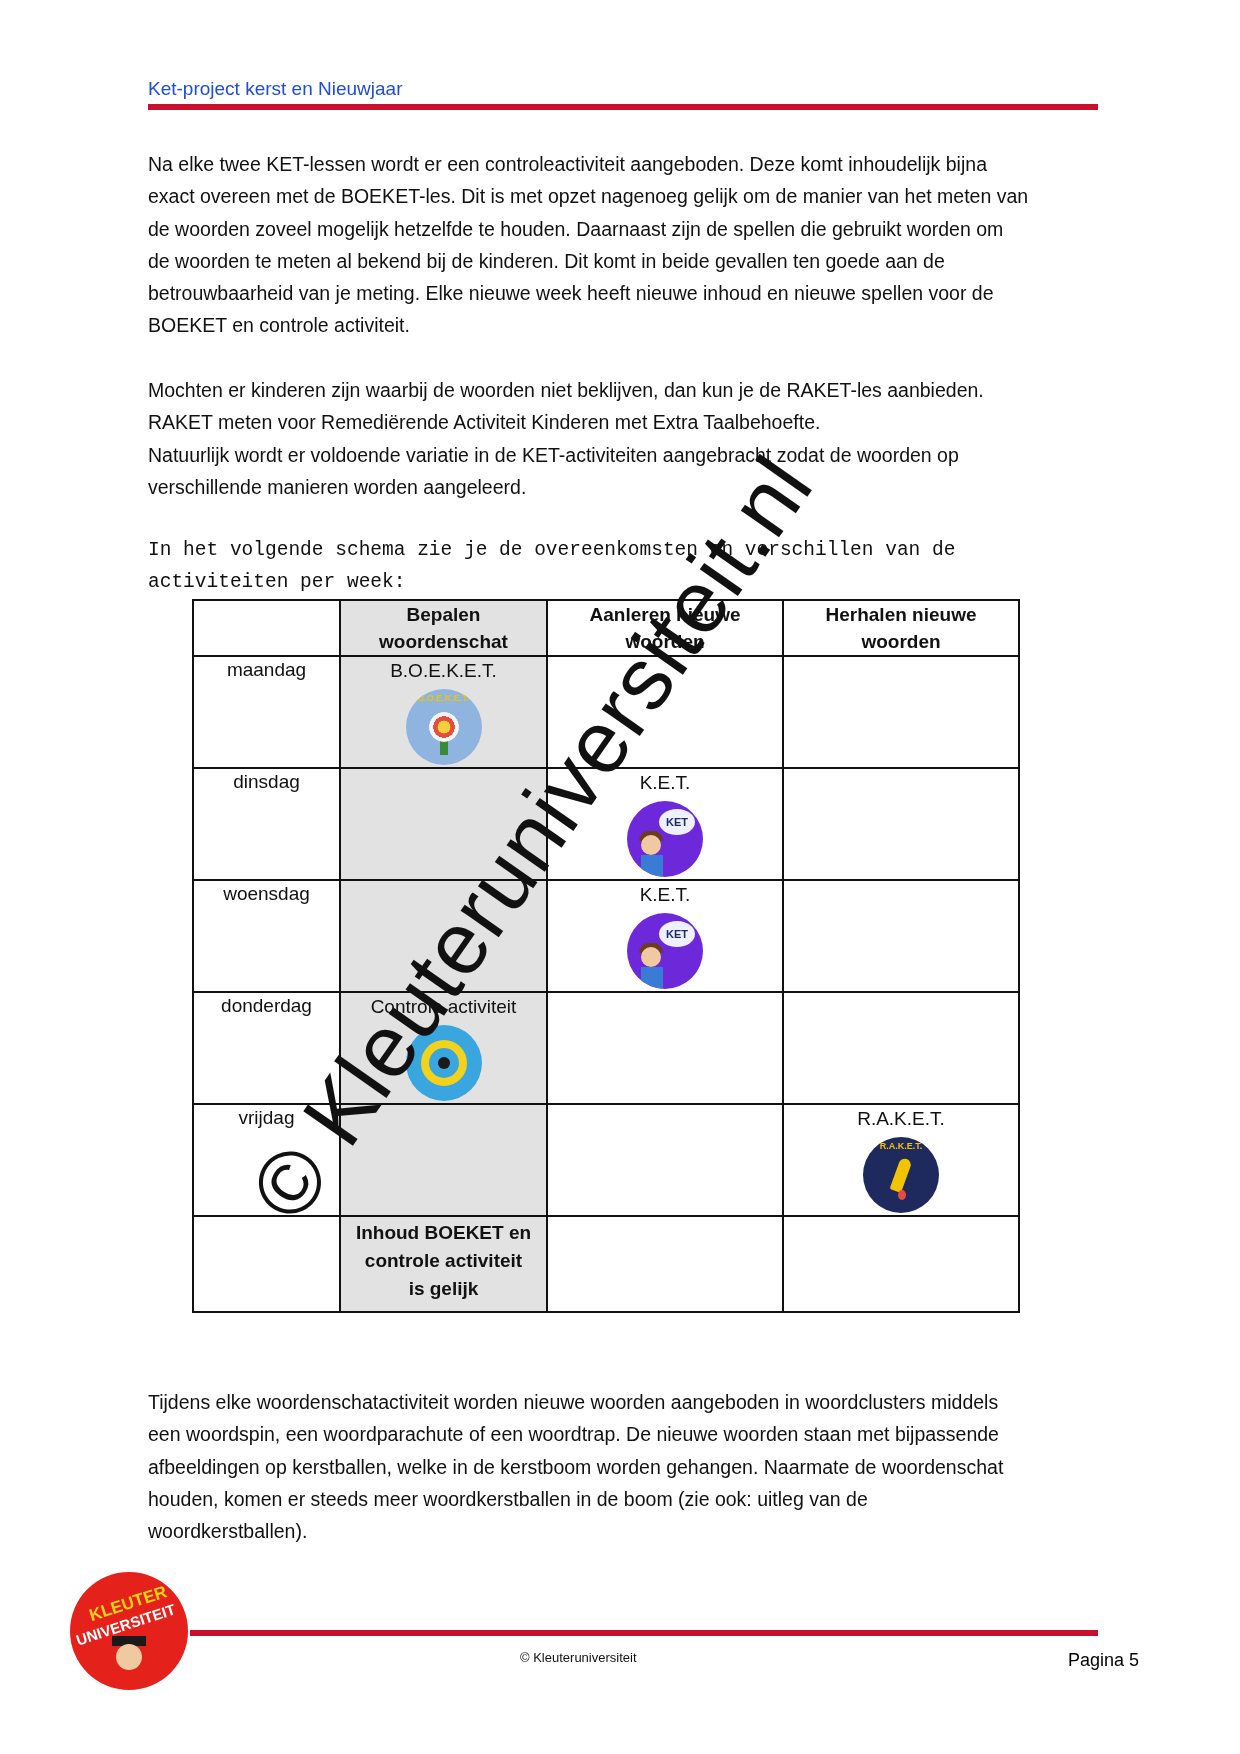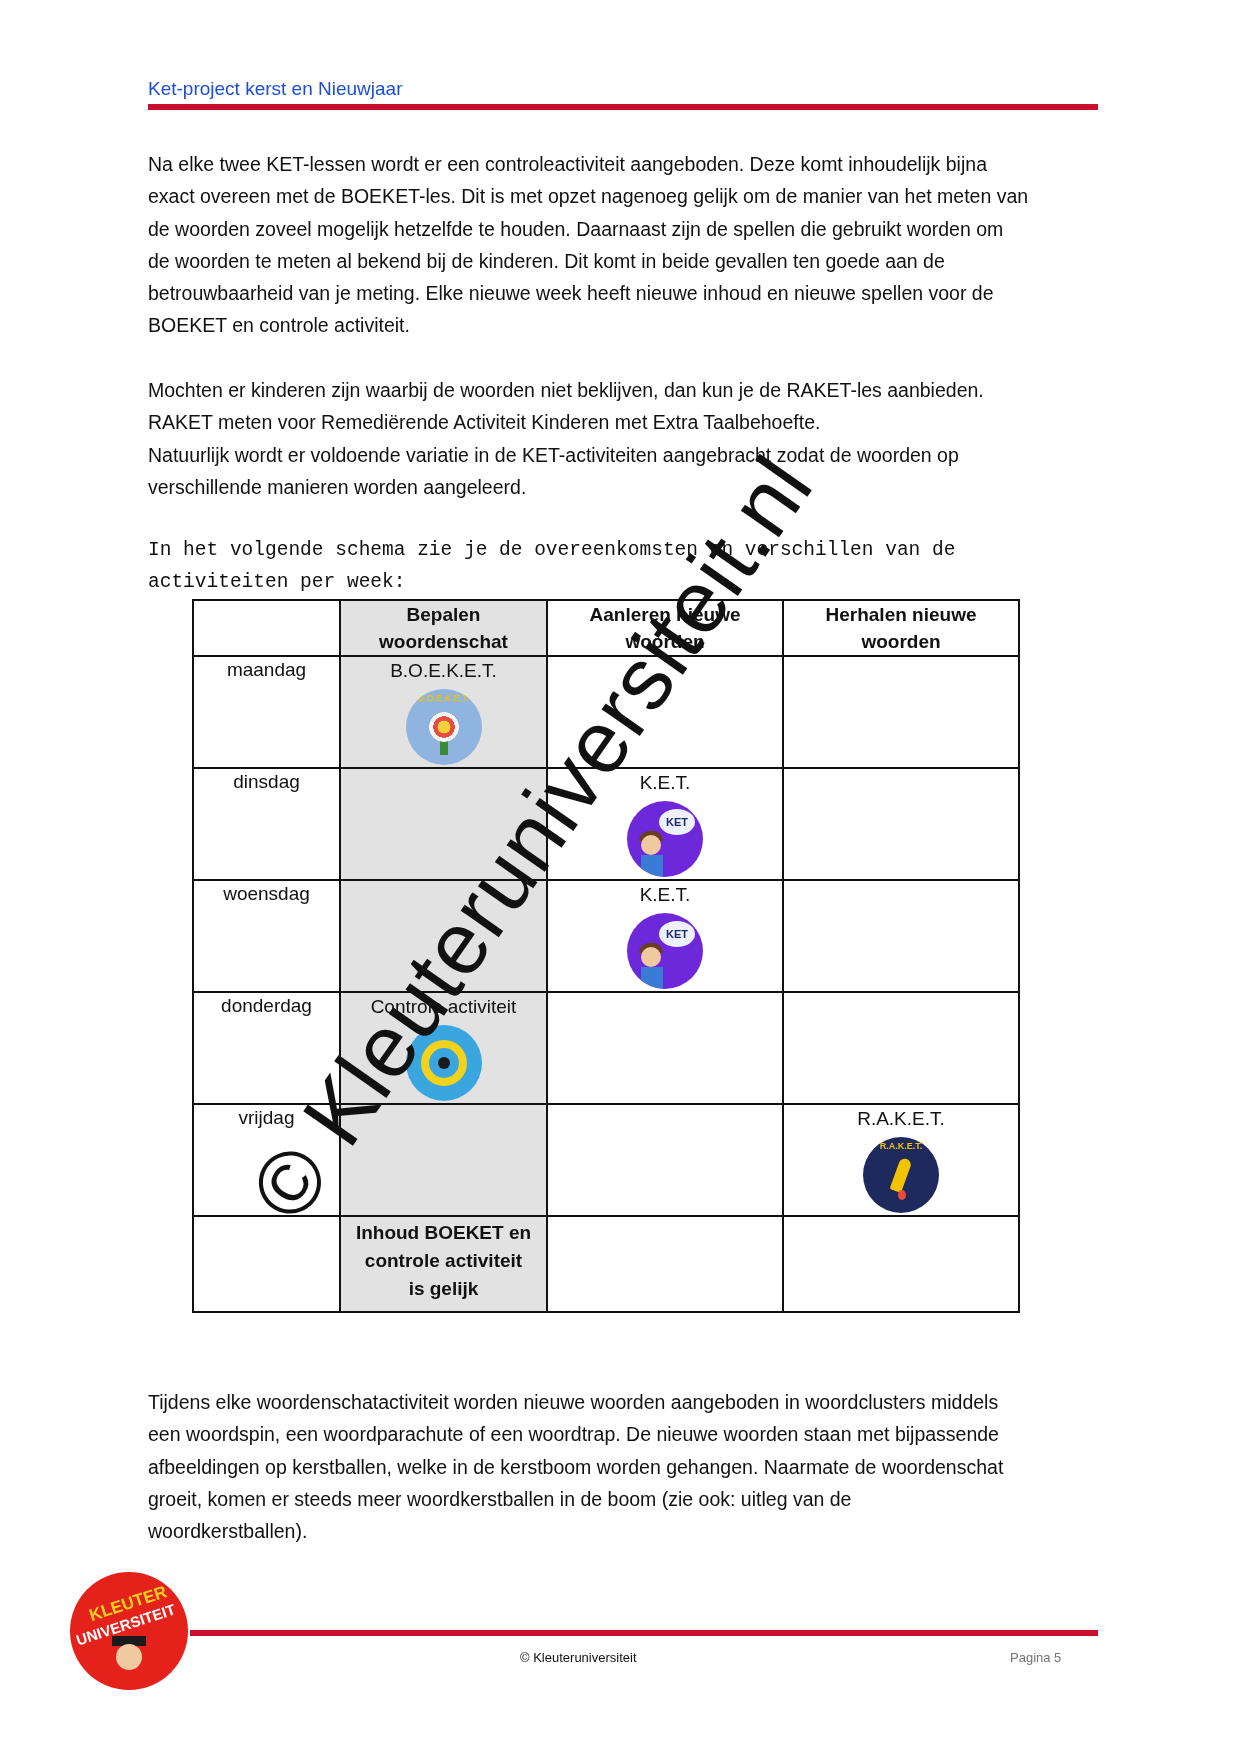--- a/index.html
+++ b/index.html
@@ -89,21 +89,21 @@
   .watermark {
     position:absolute; left:230px; top:1180px; font-size:88px; color:#111; white-space:nowrap;
     transform-origin:0 0; transform:rotate(-55deg); font-family:"Liberation Sans", sans-serif; letter-spacing:1px;
     pointer-events:none;
   }
 
   .footer-rule {
     position:absolute; left:190px; top:1630px; width:908px; height:6px; background:#c8102e;
   }
   .footer-center { position:absolute; left:520px; top:1650px; font-size:13px; color:#111; }
-  .footer-page { position:absolute; left:1010px; top:1650px; font-size:13px; color:#737373; }
+  .footer-page { position:absolute; left:1068px; top:1650px; font-size:18px; color:#000000; }
   .logo {
     position:absolute; left:70px; top:1572px; width:118px; height:118px; border-radius:50%; background:#e4221b;
     overflow:hidden;
   }
   .logo .l1 { position:absolute; left:18px; top:22px; font-size:17px; font-weight:bold; color:#f7d117; transform:rotate(-18deg); }
   .logo .l2 { position:absolute; left:4px; top:44px; font-size:15px; font-weight:bold; color:#ffffff; transform:rotate(-18deg); }
   .logo .kid { position:absolute; left:46px; top:72px; width:26px; height:26px; border-radius:50%; background:#f1c9a0; }
   .logo .cap { position:absolute; left:42px; top:64px; width:34px; height:10px; background:#1a1a1a; }
 </style>
 </head>
@@ -243,21 +243,21 @@
     <td class="c2"></td>
     <td class="c3"></td>
   </tr>
 </tbody>
   </table>
 
 <div class="para" id="p4">
   <p>Tijdens elke woordenschatactiviteit worden nieuwe woorden aangeboden in woordclusters middels</p>
   <p>een woordspin, een woordparachute of een woordtrap. De nieuwe woorden staan met bijpassende</p>
   <p>afbeeldingen op kerstballen, welke in de kerstboom worden gehangen. Naarmate de woordenschat</p>
-  <p>groeit, komen er steeds meer woordkerstballen in de boom (zie ook: uitleg van de</p>
+  <p>houden, komen er steeds meer woordkerstballen in de boom (zie ook: uitleg van de</p>
   <p>woordkerstballen).</p>
 </div>
 
 <div class="watermark">© Kleuteruniversiteit.nl</div>
 
 <div class="logo">
   <span class="l1">KLEUTER</span>
   <span class="l2">UNIVERSITEIT</span>
   <div class="cap"></div>
   <div class="kid"></div>

